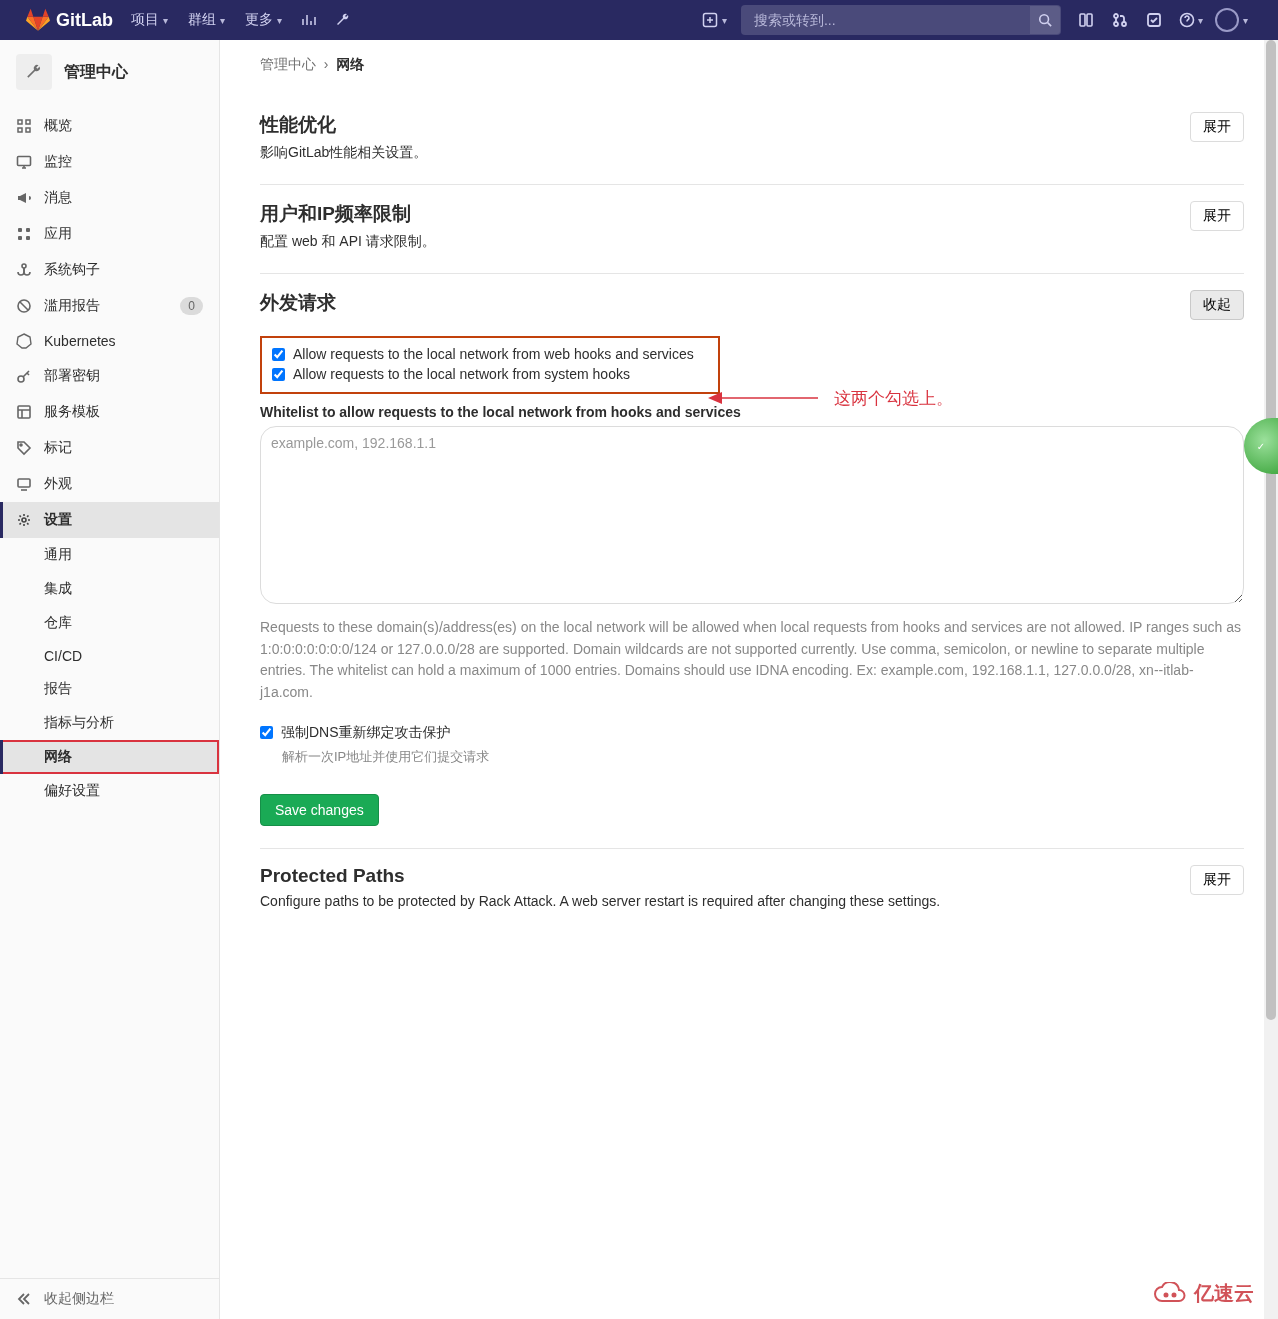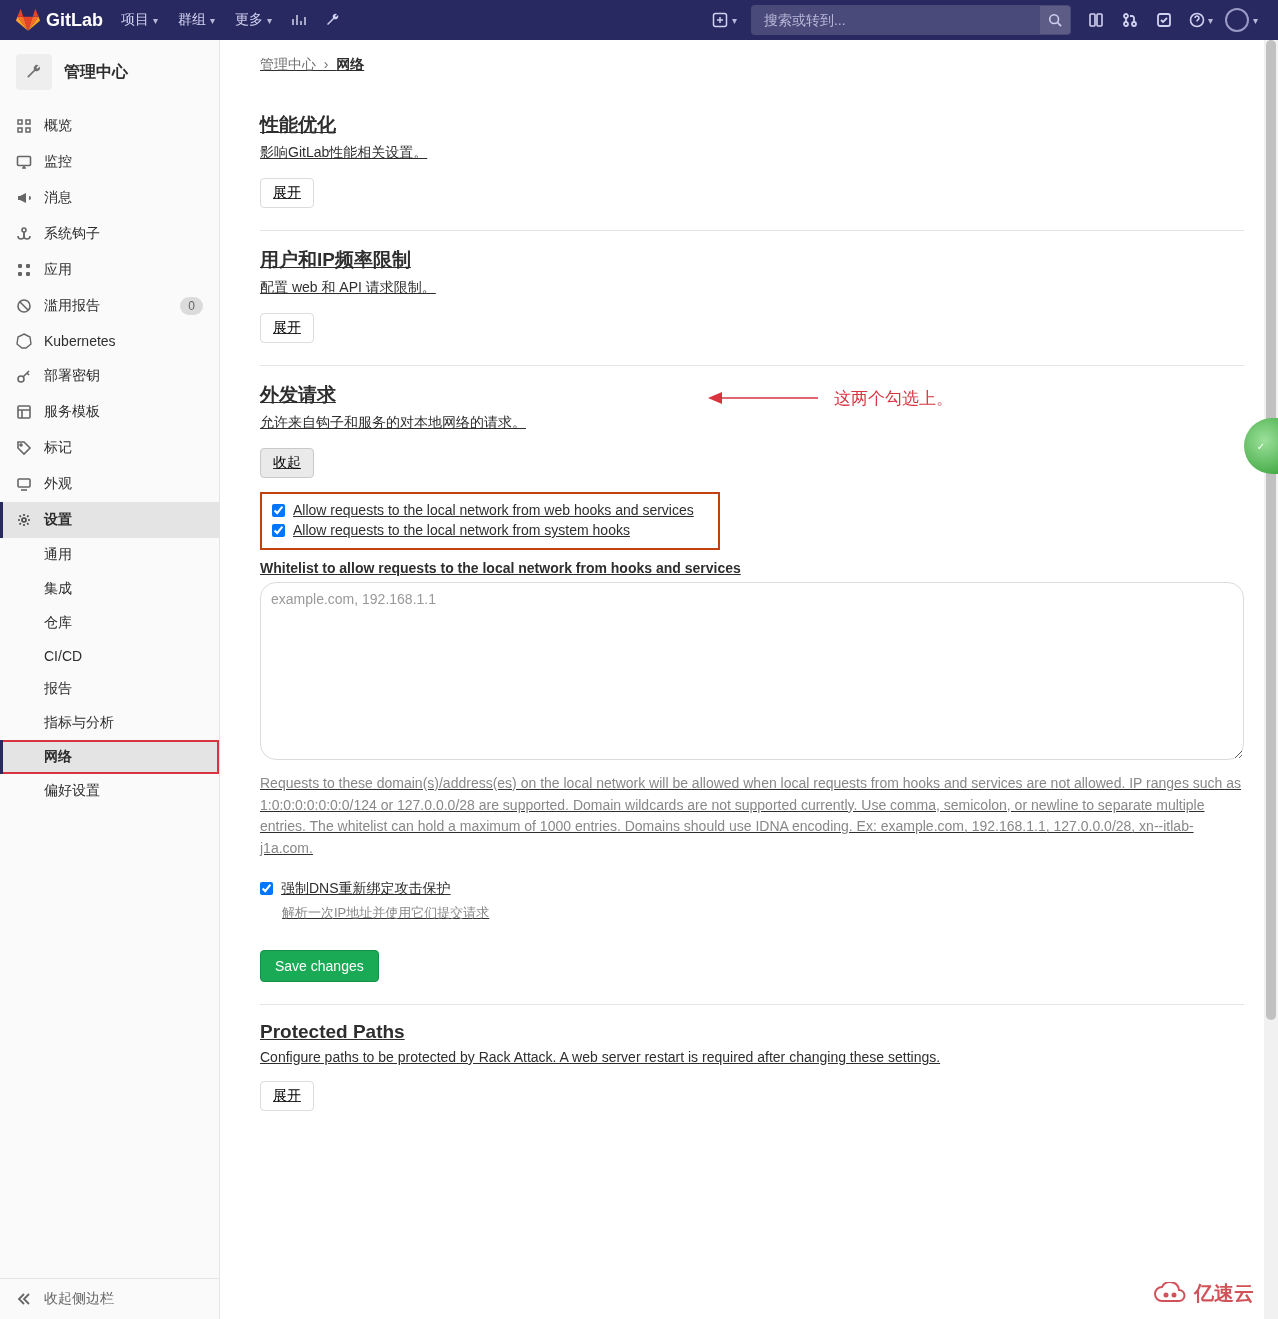--- a/index.html
+++ b/index.html
@@ -1,19 +1,19 @@
 <!DOCTYPE html>
 <html><head>
 <meta charset="utf-8">
 <style>
 * { margin:0; padding:0; box-sizing:border-box; font-family:-apple-system,"Segoe UI","Microsoft YaHei",sans-serif; }
 body { background:#fff; color:#2e2e2e; font-size:14px; width:1278px; height:1319px; overflow:hidden; position:relative; }
 
 
-.hdr { height:40px; background:#292961; color:#d1d1f0; display:flex; align-items:center; padding:0 16px; position:relative; z-index:5; }
+.hdr { height:40px; background:#292961; color:#d1d1f0; display:flex; align-items:center; padding:0 26px; position:relative; z-index:5; }
 .logo { display:flex; align-items:center; gap:6px; margin-right:8px; color:#fff; font-weight:600; font-size:18px; }
 .logo svg { display:block; }
 .nav-item { padding:0 10px; height:40px; display:flex; align-items:center; gap:4px; cursor:pointer; font-size:14px; }
 .caret { font-size:10px; opacity:.85; }
 .icnbtn { width:34px; height:40px; display:flex; align-items:center; justify-content:center; cursor:pointer; }
 .plusdd { display:flex; align-items:center; height:40px; padding:0 6px 0 10px; cursor:pointer; margin-left:auto; }
 .srch { width:320px; height:30px; background:#4a4a7a; border-radius:4px; display:flex; align-items:center; margin:0 8px; border:1px solid transparent; }
 .srch input { flex:1; background:transparent; border:0; outline:0; color:#fff; padding:0 12px; font-size:14px; }
 .srch input::placeholder { color:#b8b8d9; }
 .srchbtn { width:30px; height:28px; background:rgba(255,255,255,0.1); display:flex; align-items:center; justify-content:center; border-radius:0 3px 3px 0; }
@@ -30,27 +30,27 @@
 .sb-item.active { background:#e4e4e4; font-weight:600; }
 .sb-item.active::before { content:""; position:absolute; left:0; top:0; bottom:0; width:3px; background:#292961; }
 .sb-badge { margin-left:auto; background:#dbdbdb; color:#666; border-radius:10px; padding:0 8px; font-size:12px; line-height:18px; }
 .sb-sub { padding:8px 16px 8px 44px; cursor:pointer; display:block; position:relative; }
 .sb-sub.active { background:#e4e4e4; font-weight:600; }
 .sb-sub.hl { outline:2px solid #d9333f; outline-offset:-2px; }
 .sb-sub.hl::before { content:""; position:absolute; left:0; top:0; bottom:0; width:3px; background:#292961; }
 .sb-footer { border-top:1px solid #e5e5e5; padding:11px 16px; display:flex; align-items:center; gap:12px; cursor:pointer; color:#666; position:absolute; bottom:0; left:0; right:0; background:#fafafa; }
 
 
-.content { position:absolute; top:40px; left:220px; right:14px; bottom:0; overflow-y:auto; padding:16px 20px 40px 40px;text-decoration:underline; }
+.content { position:absolute; top:40px; left:220px; right:14px; bottom:0; overflow-y:auto; padding:16px 20px 40px 40px; }
 .crumbs { font-size:14px; color:#707070; margin-bottom:22px; }
 .crumbs a { color:#707070; text-decoration:none; }
 .crumbs .cur { color:#2e2e2e; font-weight:600; }
 
 .section { border-bottom:1px solid #e5e5e5; padding:16px 0 22px; }
-.section-hdr { display:flex; align-items:flex-start; gap:16px;flex-direction:column; }
+.section-hdr { display:flex; align-items:flex-start; gap:16px; }
 .section-txt { flex:1; }
 .section-title { font-size:19px; font-weight:700; margin-bottom:6px; }
 .section-desc { font-size:14px; color:#2e2e2e; }
 
 .btn { border:1px solid #dcdcdc; background:#fff; padding:5px 12px; border-radius:4px; cursor:pointer; font-size:14px; }
 .btn.sel { background:#eaeaea; border-color:#c9c9c9; }
 .btn-success { background:#1aaa55; border:1px solid #168f48; color:#fff; padding:7px 14px; border-radius:4px; cursor:pointer; font-size:14px; font-weight:500; }
 
 .hlbox { border:2px solid #c2410c; padding:6px 10px 8px; margin:14px 0 10px; width:460px; }
 .chk { display:flex; align-items:center; gap:8px; padding:2px 0; font-size:14px; }
@@ -193,38 +193,38 @@
     <div class="sb-item">
         <span class="icn">
           <svg width="16" height="16" viewBox="0 0 16 16" fill="#666">
             <path d="M2 6v4h2l6 3V3L4 6H2zm11 2a2 2 0 010 0V6a2 2 0 010 4z"></path>
           </svg>
         </span>
         <span>消息</span>
       </div>
     <div class="sb-item">
         <span class="icn">
-          <svg width="16" height="16" viewBox="0 0 16 16" fill="none" stroke="#666" stroke-width="1.6">
-            <circle cx="8" cy="4" r="2"></circle>
-            <path d="M8 6v4a3 3 0 006 0"></path>
-            <path d="M8 6v4a3 3 0 01-6 0"></path>
-          </svg>
-        </span>
-        <span>系统钩子</span>
-      </div>
-    <div class="sb-item">
-        <span class="icn">
           <svg width="16" height="16" viewBox="0 0 16 16" fill="#666">
             <rect x="2" y="2" width="4" height="4" rx="1"></rect>
             <rect x="10" y="2" width="4" height="4" rx="1"></rect>
             <rect x="2" y="10" width="4" height="4" rx="1"></rect>
             <rect x="10" y="10" width="4" height="4" rx="1"></rect>
           </svg>
         </span>
         <span>应用</span>
+      </div>
+    <div class="sb-item">
+        <span class="icn">
+          <svg width="16" height="16" viewBox="0 0 16 16" fill="none" stroke="#666" stroke-width="1.6">
+            <circle cx="8" cy="4" r="2"></circle>
+            <path d="M8 6v4a3 3 0 006 0"></path>
+            <path d="M8 6v4a3 3 0 01-6 0"></path>
+          </svg>
+        </span>
+        <span>系统钩子</span>
       </div>
     <div class="sb-item">
         <span class="icn">
           <svg width="16" height="16" viewBox="0 0 16 16" fill="none" stroke="#666" stroke-width="1.6">
             <circle cx="8" cy="8" r="6"></circle>
             <path d="M4 4l8 8"></path>
           </svg>
         </span>
         <span>滥用报告</span>
         <span class="sb-badge">0</span>
@@ -328,21 +328,20 @@
         <div class="section-desc">配置 web 和 API 请求限制。</div>
       </div>
       <button class="btn">展开</button>
     </div>
   </div>
 
   <div class="section" style="position:relative;">
     <div class="section-hdr">
       <div class="section-txt">
         <div class="section-title">外发请求</div>
-        <div class="section-desc">允许来自钩子和服务的对本地网络的请求。</div>
       </div>
       <button class="btn sel">收起</button>
     </div>
 
     <div class="hlbox">
       <label class="chk">
         <input type="checkbox" checked="" style="">
         <span>Allow requests to the local network from web hooks and services</span>
       </label>
       <label class="chk">

